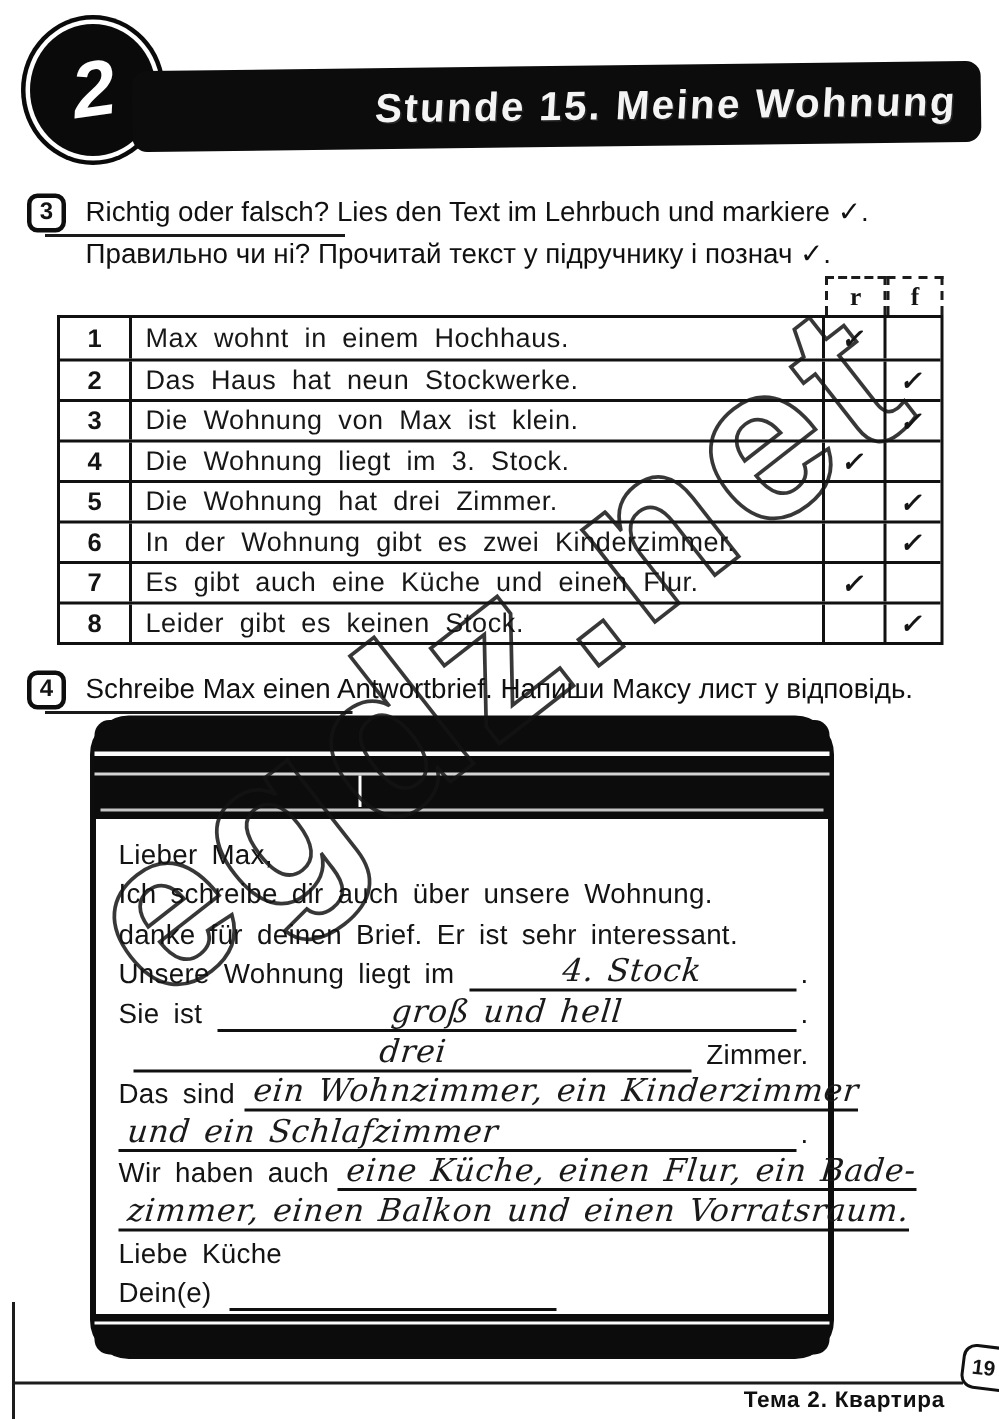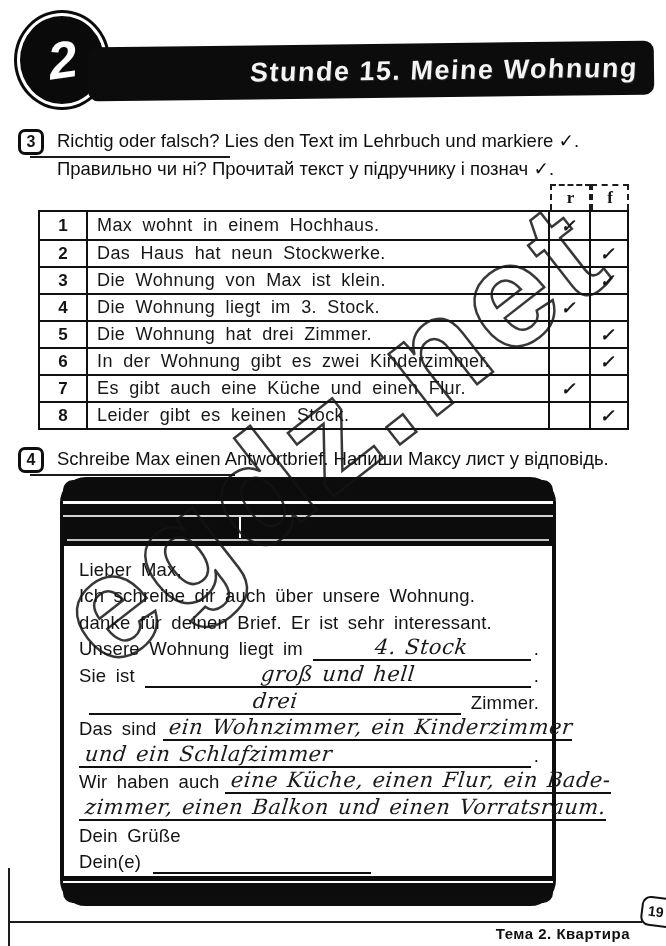--- a/index.html
+++ b/index.html
@@ -316,21 +316,21 @@
       <div class="lrow">
         <span class="lbl">Wir haben auch</span>
         <span class="fill left"><span class="hand">eine Küche, einen Flur, ein Bade-</span></span>
       </div>
 
       <div class="lrow">
         <span class="fill left" style="margin-left:0;"><span class="hand">zimmer, einen Balkon und einen Vorratsraum.</span></span>
       </div>
 
       <div class="lrow">
-          <span class="lbl">Dein Grüße</span>
+          <span class="lbl">Liebe Küche</span>
         </div>
 
       <div class="lrow">
         <span class="lbl">Dein(e)</span>
         <span class="sig-line"></span>
       </div>
     </div>
 
     <div class="lt-foot">
       <div class="lt-line1"></div>

